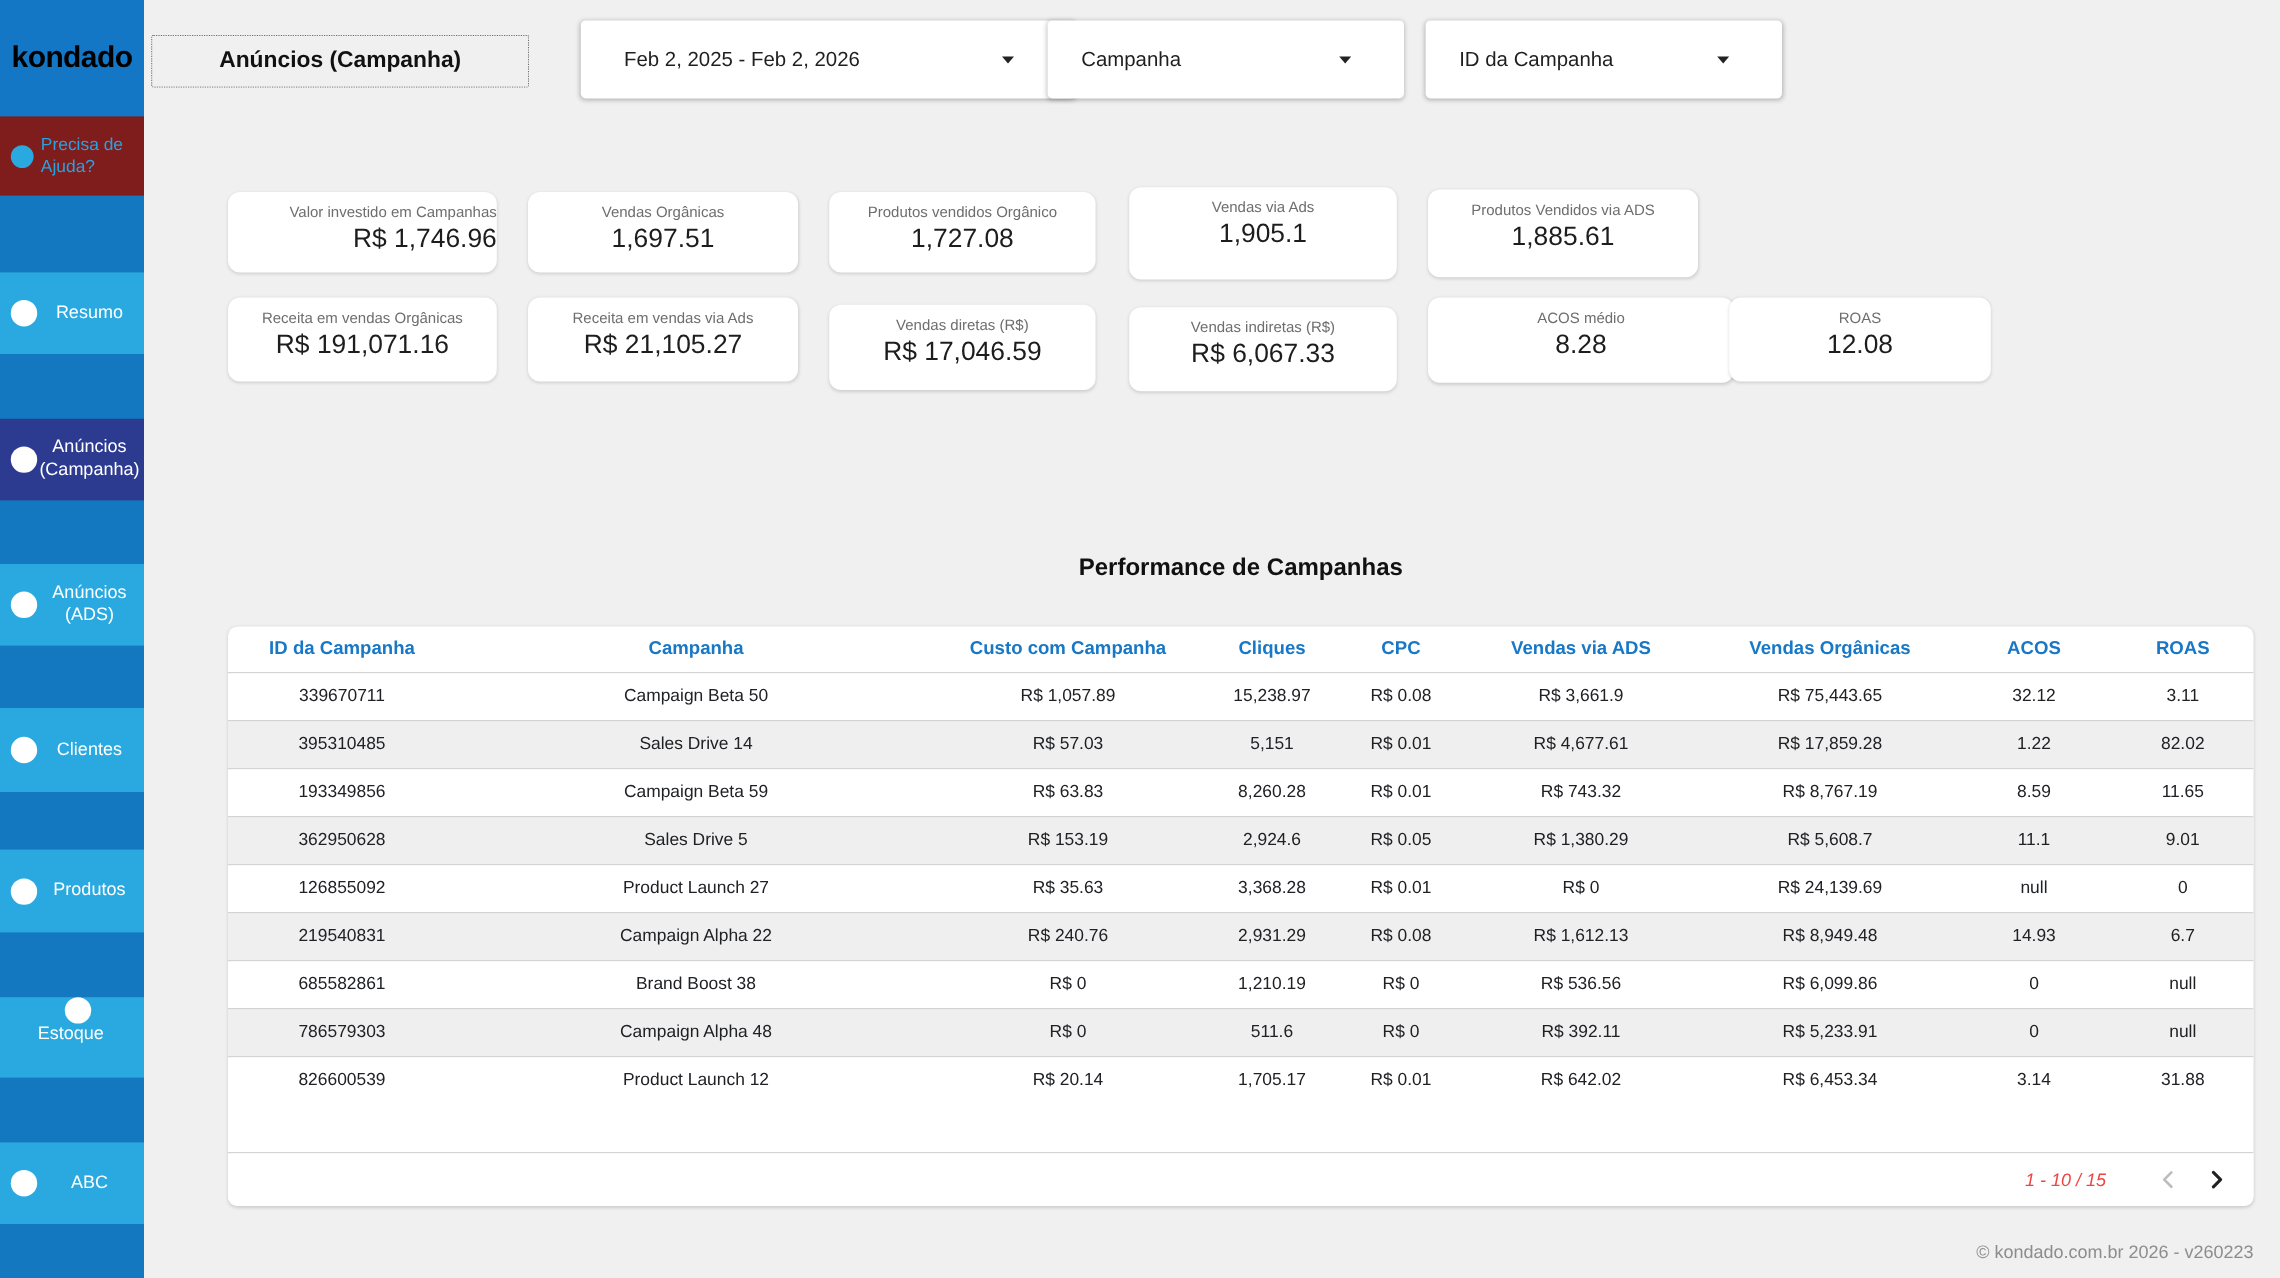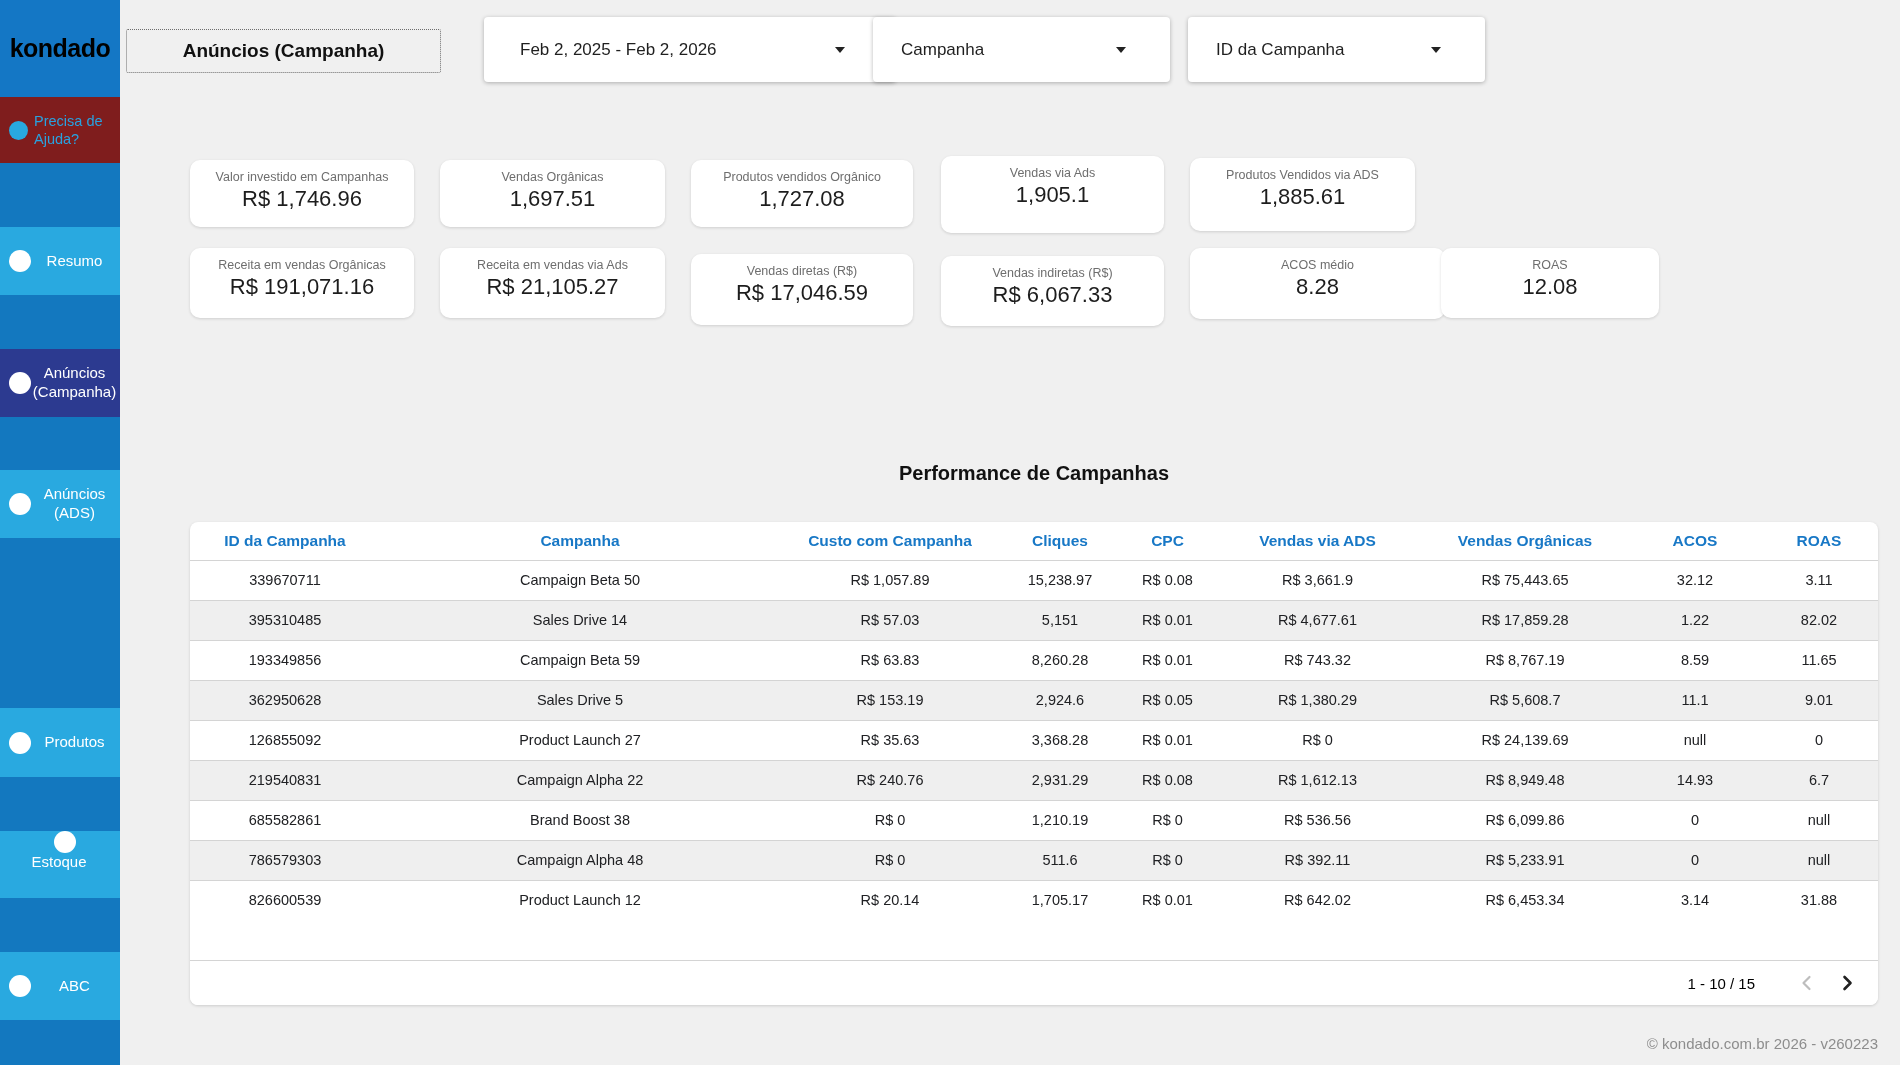--- a/index.html
+++ b/index.html
@@ -59,21 +59,21 @@
   table.perf{width:1688px; border-collapse:collapse; table-layout:fixed;}
   table.perf th{height:38px; font-size:15.5px; font-weight:700; color:var(--table-header-blue);
     text-align:center; vertical-align:middle; cursor:pointer; white-space:nowrap;}
   table.perf td{height:40px; font-size:14.5px; color:#202124; text-align:center;
     vertical-align:middle; white-space:nowrap; overflow:hidden;}
   table.perf tbody tr{border-top:1px solid var(--divider);}
   table.perf tbody tr:nth-child(even){background:var(--row-alt);}
   .pagination{position:absolute; left:0; bottom:0; width:100%; height:45px;
     border-top:1px solid var(--divider); display:flex; align-items:center;
     justify-content:flex-end; padding-right:16px; background:var(--card-bg);}
-  .page-range{font-size:15px; color:#000000; margin-right:37px;}
+  .page-range{font-size:15px; color:#ef4444; margin-right:37px;font-style:italic;}
   .pg-btn{width:30px; height:30px; border:none; background:transparent; display:flex;
     align-items:center; justify-content:center; cursor:pointer; margin-right:10px;}
   .pg-btn:last-child{margin-right:0;}
 
   
   .footer{position:absolute; right:22px; top:1035px; font-size:15px; color:var(--footer-gray);}
 </style>
 </head>
 <body>
 
@@ -96,20 +96,24 @@
       <div class="sb-item selected" style="top: 349px; height: 68px;">
         <span class="sb-circle"></span>
         <span class="sb-label">Anúncios
 (Campanha)</span>
       </div>
       <div class="sb-item" style="top: 470px; height: 68px;">
         <span class="sb-circle"></span>
         <span class="sb-label">Anúncios
 (ADS)</span>
       </div>
+      <div class="sb-item" style="top: 590px; height: 70px;">
+        <span class="sb-circle"></span>
+        <span class="sb-label">Clientes</span>
+      </div>
       <div class="sb-item" style="top: 708px; height: 69px;">
         <span class="sb-circle"></span>
         <span class="sb-label">Produtos</span>
       </div>
       <div class="sb-item" style="top: 831px; height: 67px; flex-direction: column;">
         <span class="sb-circle"></span>
         <span class="sb-label">Estoque</span>
       </div>
       <div class="sb-item" style="top: 952px; height: 68px;">
         <span class="sb-circle"></span>
@@ -128,21 +132,21 @@
   <div class="dropdown dd-campaign">
     <span class="dd-label">Campanha</span>
     <span class="dd-caret"></span>
   </div>
   <div class="dropdown dd-campaign-id">
     <span class="dd-label">ID da Campanha</span>
     <span class="dd-caret"></span>
   </div>
 
   <div id="kpi-layer">
-      <div class="kpi-card" style="left: 190px; top: 160px; width: 224px; height: 67px;">
+      <div class="kpi-card" style="left: 190px; top: 160px; width: 224px; height: 67px; align-items: flex-end;">
         <div class="kpi-label">Valor investido em Campanhas</div>
         <div class="kpi-value">R$ 1,746.96</div>
       </div>
       <div class="kpi-card" style="left: 440px; top: 160px; width: 225px; height: 67px;">
         <div class="kpi-label">Vendas Orgânicas</div>
         <div class="kpi-value">1,697.51</div>
       </div>
       <div class="kpi-card" style="left: 691px; top: 160px; width: 222px; height: 67px;">
         <div class="kpi-label">Produtos vendidos Orgânico</div>
         <div class="kpi-value">1,727.08</div>

